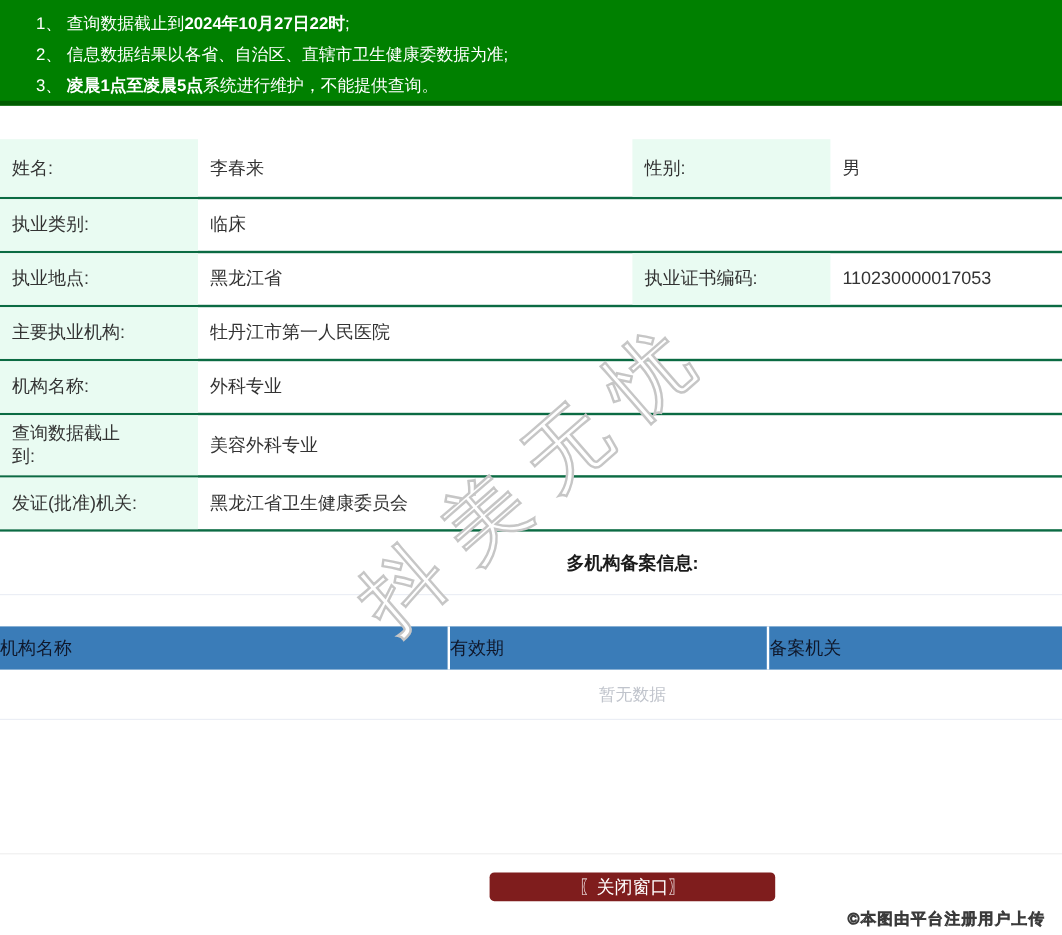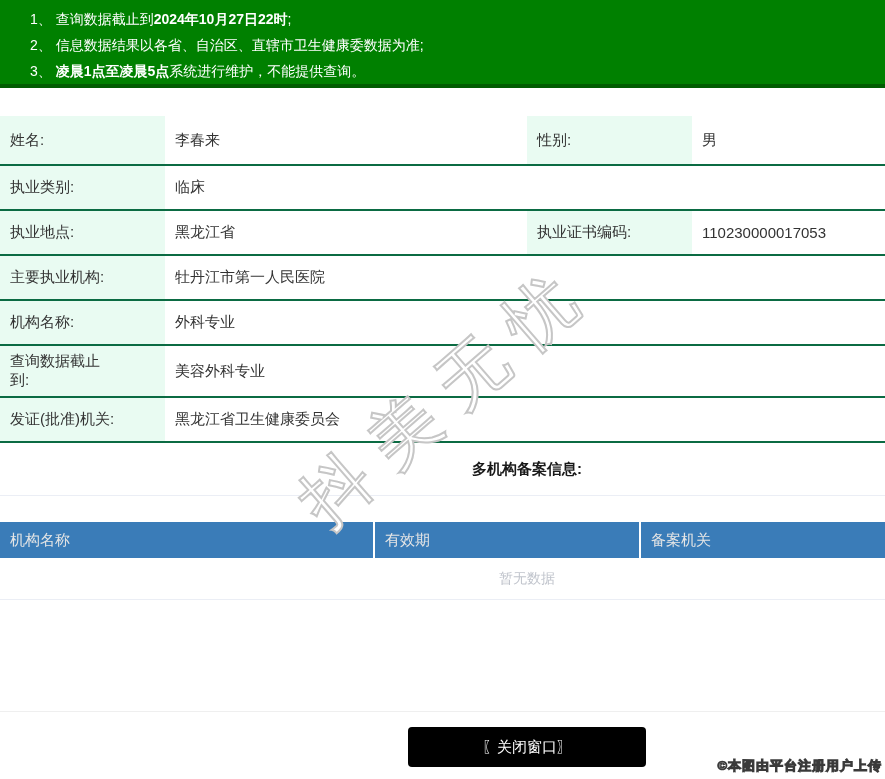--- a/index.html
+++ b/index.html
@@ -49,61 +49,60 @@
   
   .section-title {
     text-align:center; font-size:15px; font-weight:bold; color:#1a1a1a;
     padding:17px 0 16px 0;
     border-bottom:1px solid #ebeef5;
     width:1054px;
   }
   .reg-table { margin-top:26px; width:1054px; }
   .reg-header { display:flex; height:36px; background:#3a7cb8; }
   .reg-th {
-    color:#e5e5e5; font-size:15px;
+    color:#0f172a; font-size:15px;
     display:flex; align-items:center;
-    padding-left:10px;
   }
   .reg-th.c1 { width:375px; border-right:2px solid #fff; }
   .reg-th.c2 { width:266px; border-right:2px solid #fff; }
   .reg-th.c3 { flex:1; }
   .empty-row {
     height:42px; display:flex; align-items:center; justify-content:center;
     color:#c0c4cc; font-size:14px;
     border-bottom:1px solid #ebeef5;
     width:1054px;
   }
 
   
   .footer-bar {
     margin-top:111px;
     border-top:1px solid #efefef;
     width:1054px;
     padding-top:15px;
   }
   .close-btn {
     display:block; margin:0 auto;
-    width:238px; height:40px;
-    background:#000000; color:#fff;
+    width:238px; height:24px;
+    background:#7f1d1d; color:#fff;
     border:none; border-radius:4px;
     font-size:15px; cursor:pointer;
     font-family:inherit;
   }
 
   
   .watermark {
     position:absolute; left:447px; top:395px;
     transform:translate(-50%,-50%) rotate(-41deg);
     font-size:68px; letter-spacing:22px; white-space:nowrap;
     color:#ffffff; -webkit-text-stroke:2px #c6c6c6;
     z-index:5; pointer-events:none;
   }
   .copyright {
-    position:absolute; right:3px; top:757px;
-    font-size:13px; font-weight:bold; letter-spacing:1px;
+    position:absolute; right:14px; top:757px;
+    font-size:13px; font-weight:normal; letter-spacing:1px;
     color:#ffffff; -webkit-text-stroke:1px #3a3a3a;
     z-index:6; white-space:nowrap;
   }
 </style>
 </head>
 <body>
 
 <div class="page">
 
   <div class="banner">

